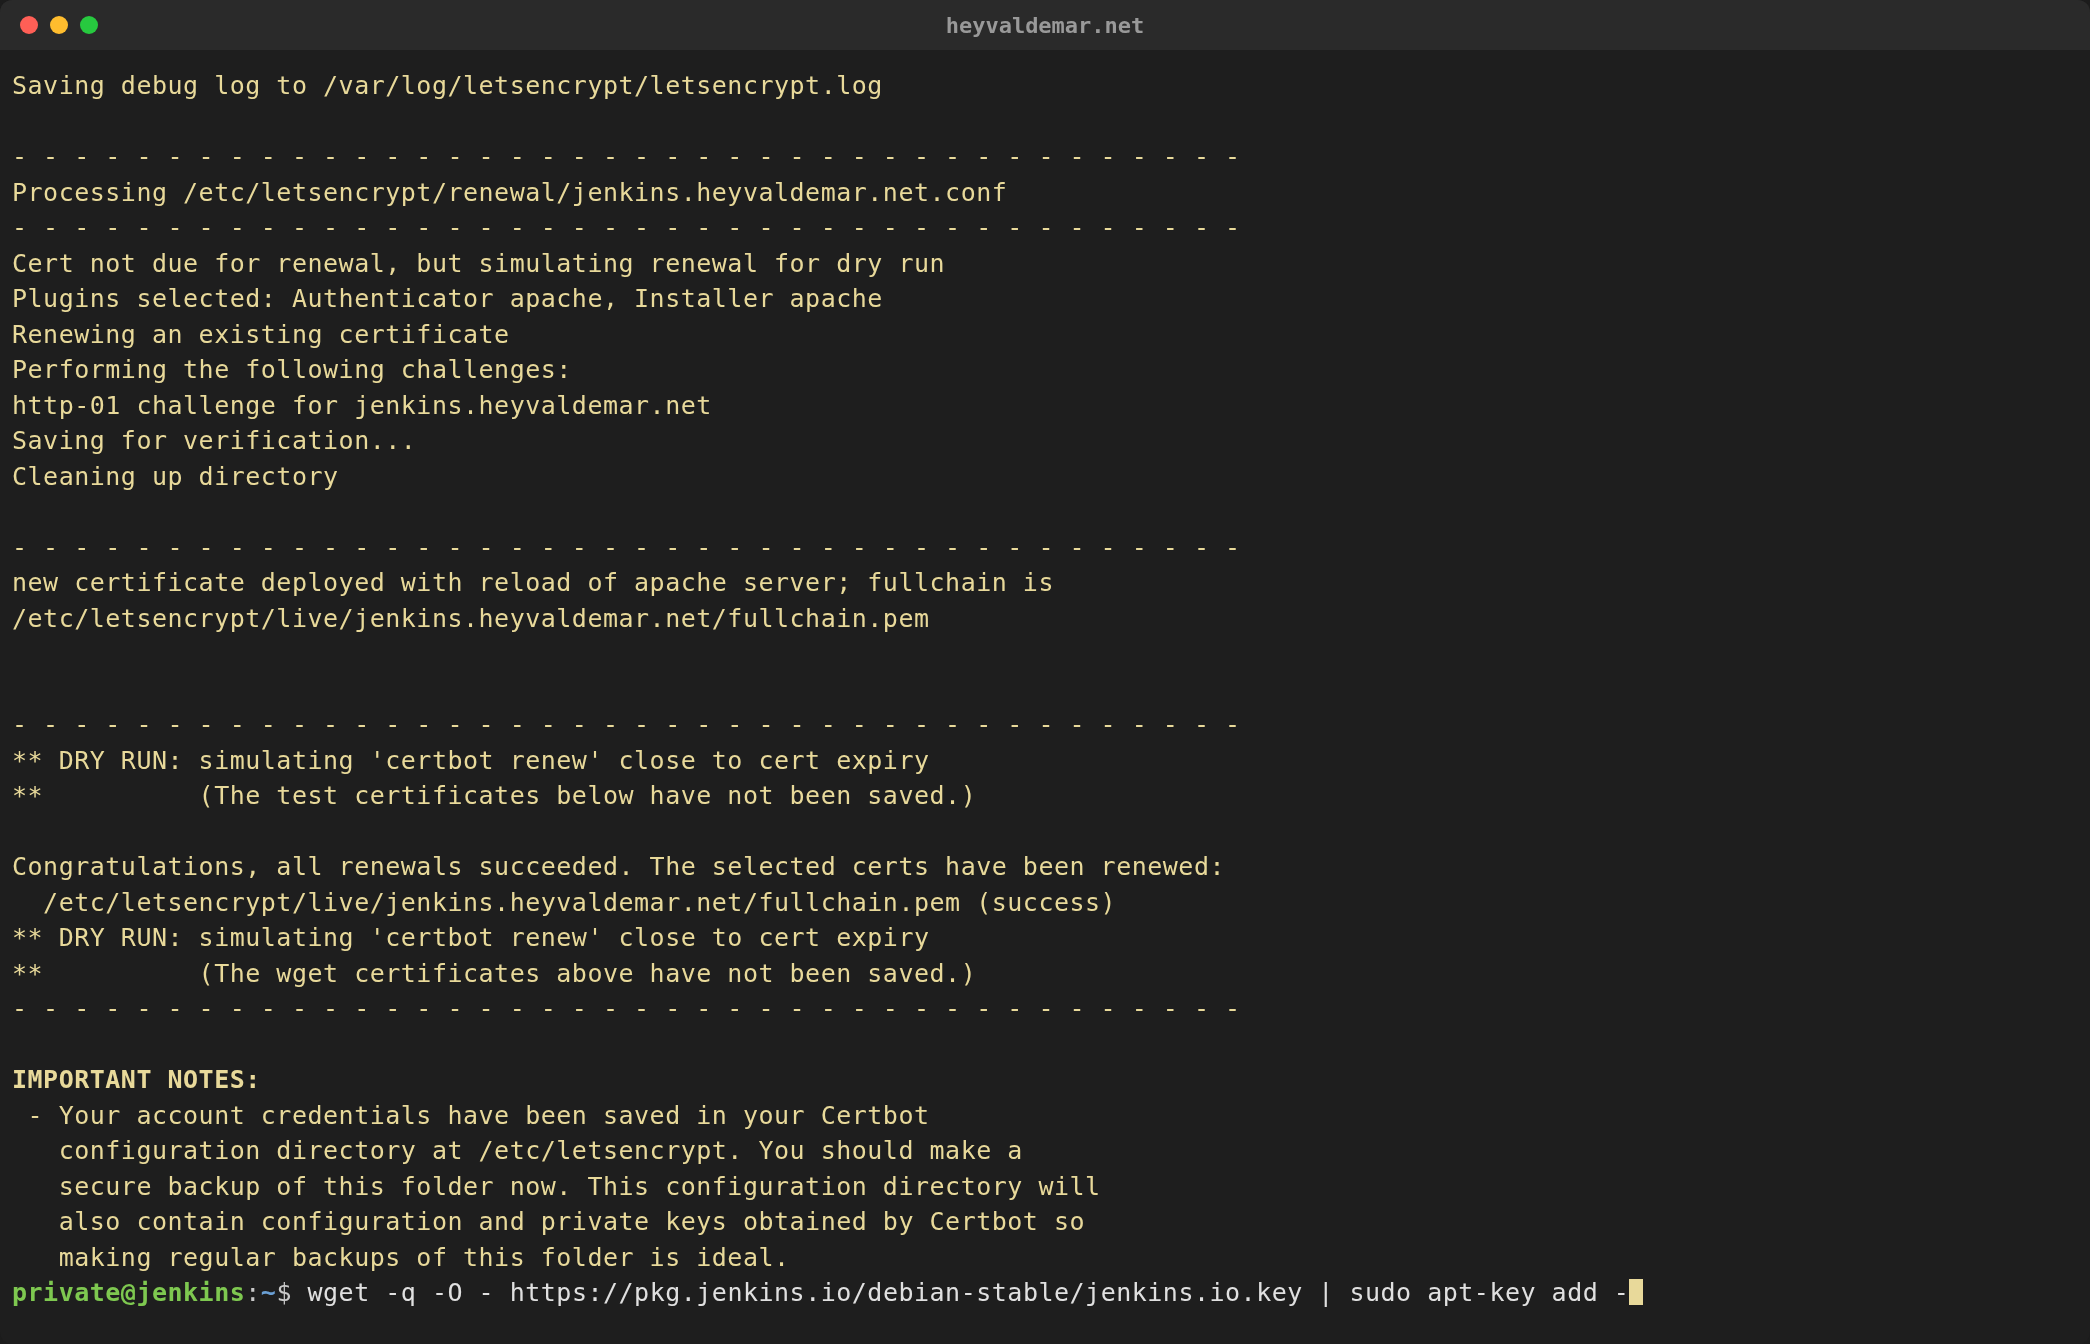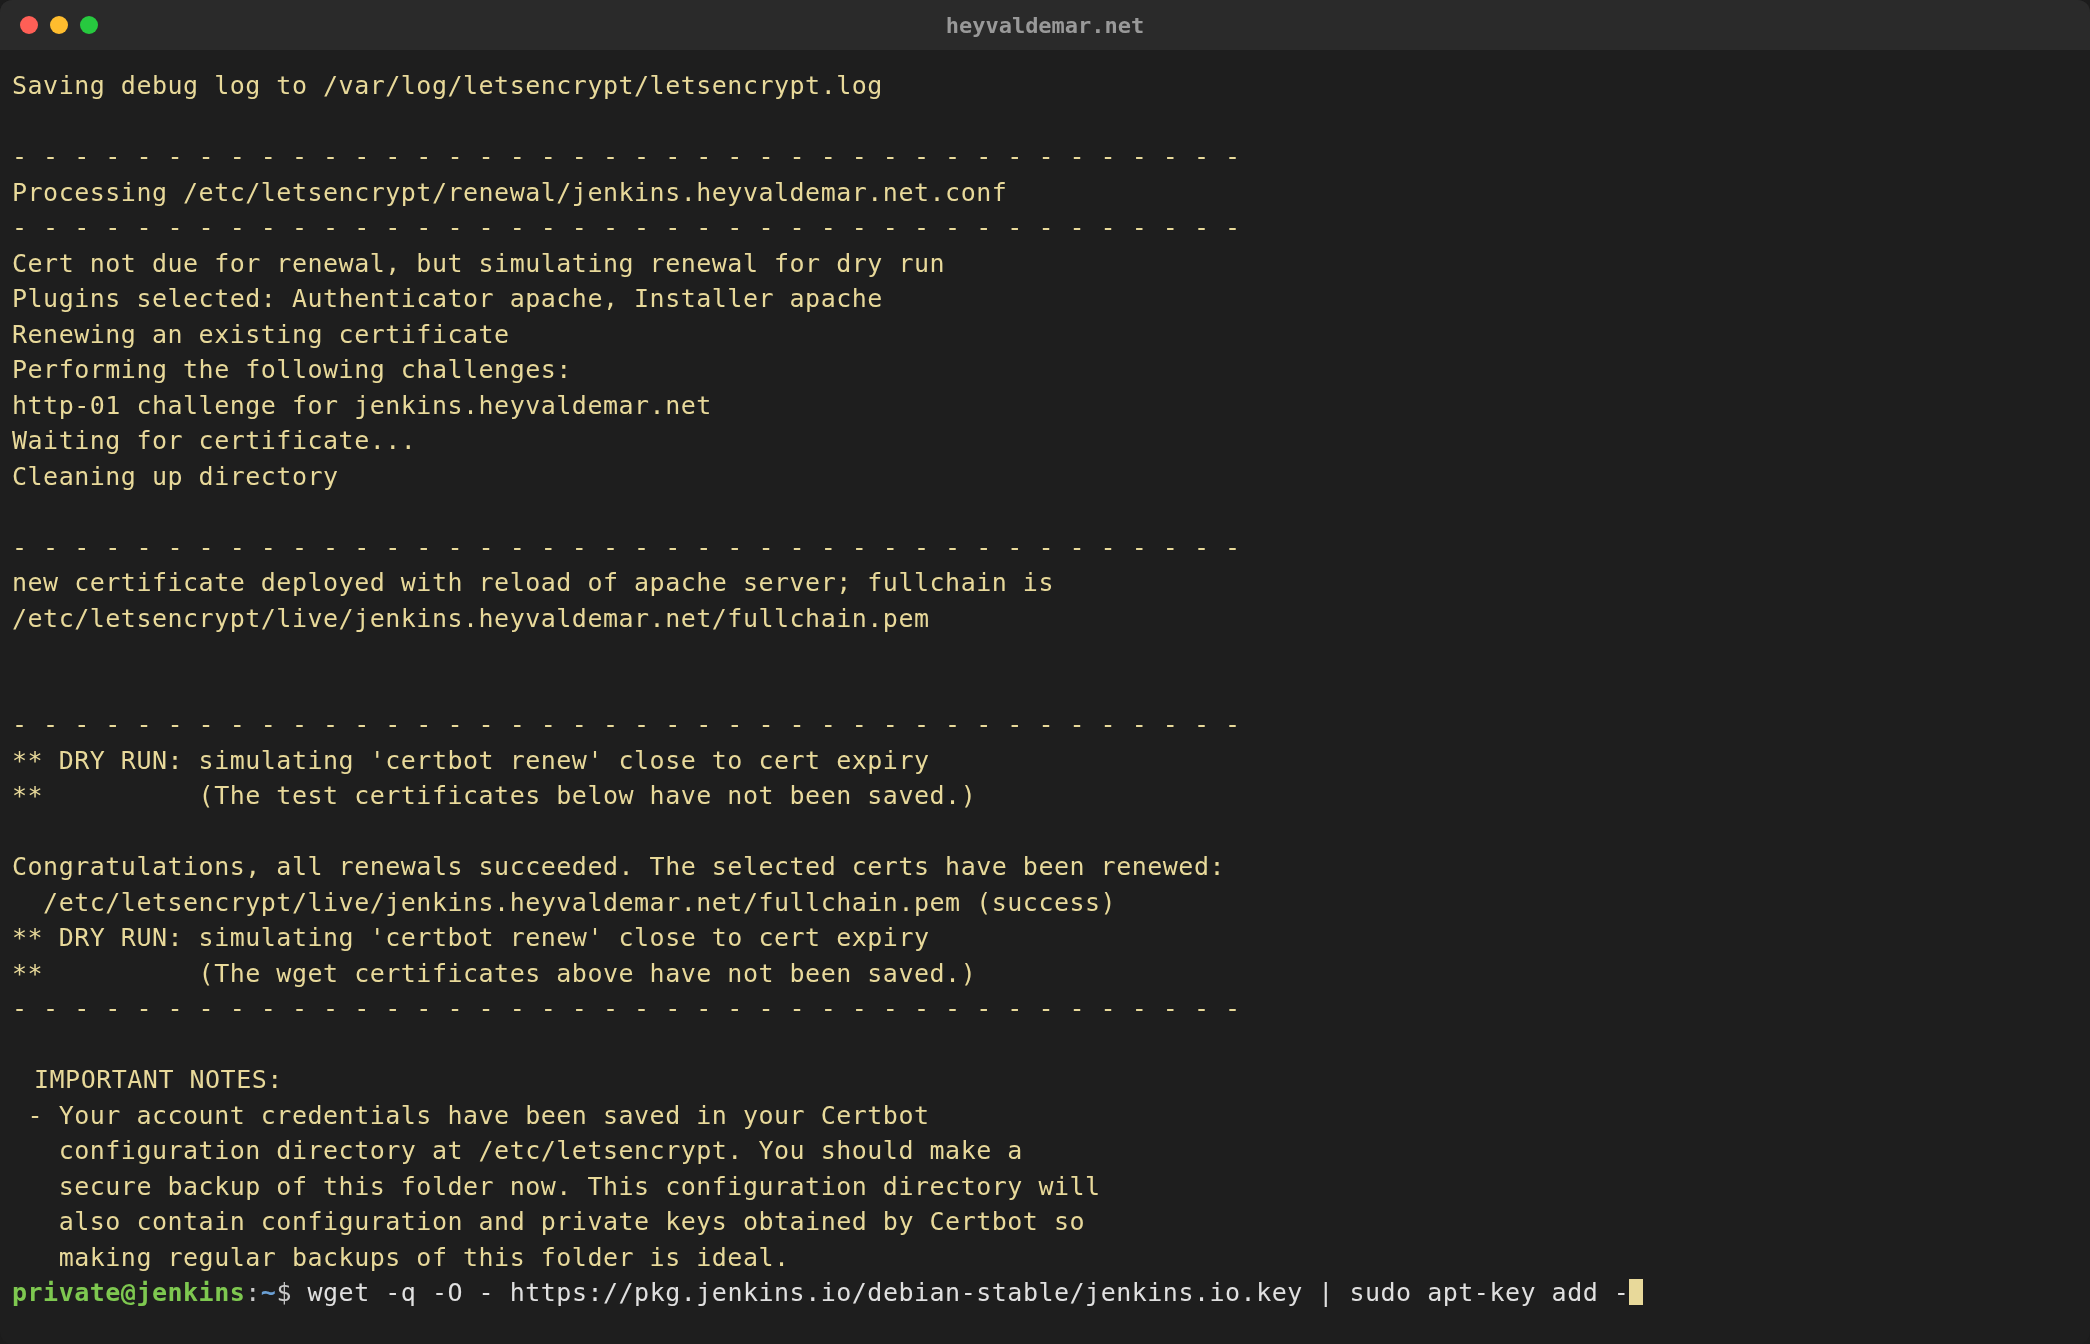--- a/index.html
+++ b/index.html
@@ -60,22 +60,21 @@
       line-height: 1.42;
       letter-spacing: 0.5px;
       white-space: pre;
       overflow: hidden;
     }
     .line {
       color: #e8d99a;
       text-align: right;
     }
     .bold {
-      font-weight: 400;
-      margin-left: 22px;
+      font-weight: 700;
     }
     .prompt-line {
       display: inline;
     }
     .user-host {
       color: #7ec850;
       font-weight: 700;
     }
     .colon {
       color: #c8c8c8;
@@ -114,21 +113,21 @@
   <div class="terminal-body"><span class="line">Saving debug log to /var/log/letsencrypt/letsencrypt.log</span>
 <span class="line"></span>
 <span class="line">- - - - - - - - - - - - - - - - - - - - - - - - - - - - - - - - - - - - - - - -</span>
 <span class="line">Processing /etc/letsencrypt/renewal/jenkins.heyvaldemar.net.conf</span>
 <span class="line">- - - - - - - - - - - - - - - - - - - - - - - - - - - - - - - - - - - - - - - -</span>
 <span class="line">Cert not due for renewal, but simulating renewal for dry run</span>
 <span class="line">Plugins selected: Authenticator apache, Installer apache</span>
 <span class="line">Renewing an existing certificate</span>
 <span class="line">Performing the following challenges:</span>
 <span class="line">http-01 challenge for jenkins.heyvaldemar.net</span>
-<span class="line">Waiting for certificate...</span>
+<span class="line">Saving for verification...</span>
 <span class="line">Cleaning up directory</span>
 <span class="line"></span>
 <span class="line">- - - - - - - - - - - - - - - - - - - - - - - - - - - - - - - - - - - - - - - -</span>
 <span class="line">new certificate deployed with reload of apache server; fullchain is</span>
 <span class="line">/etc/letsencrypt/live/jenkins.heyvaldemar.net/fullchain.pem</span>
 <span class="line"></span>
 <span class="line"></span>
 <span class="line">- - - - - - - - - - - - - - - - - - - - - - - - - - - - - - - - - - - - - - - -</span>
 <span class="line">** DRY RUN: simulating 'certbot renew' close to cert expiry</span>
 <span class="line">**          (The test certificates below have not been saved.)</span>

